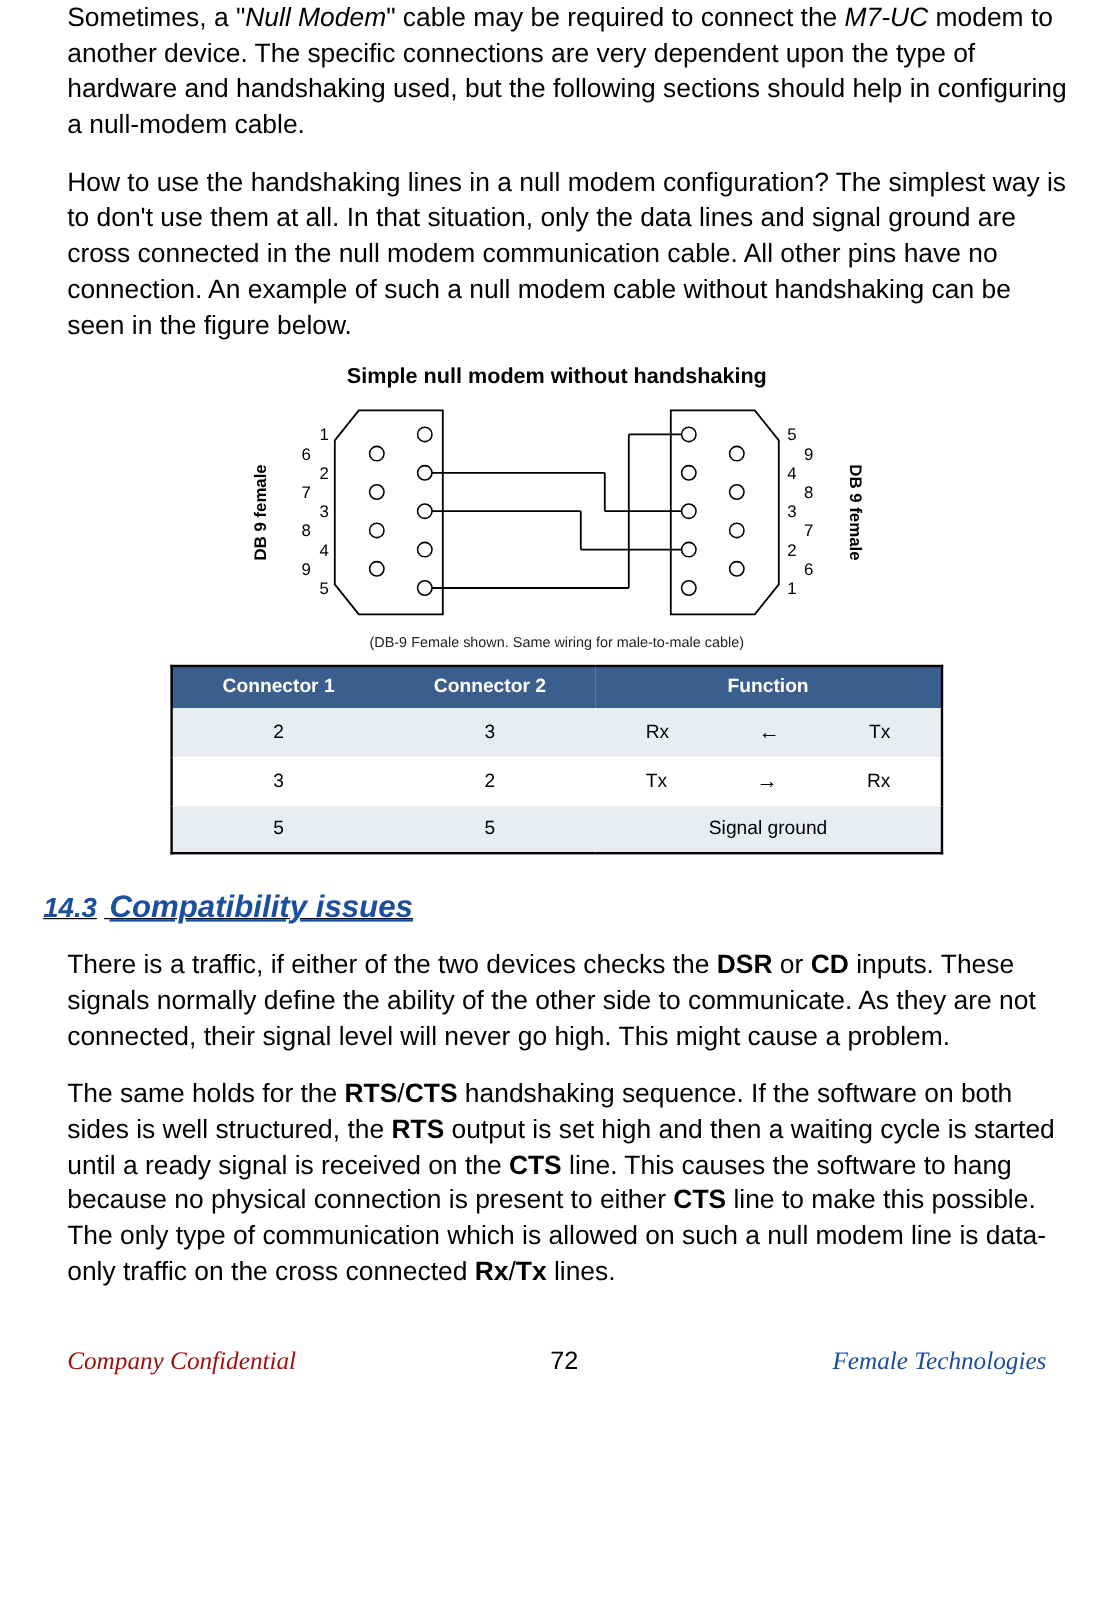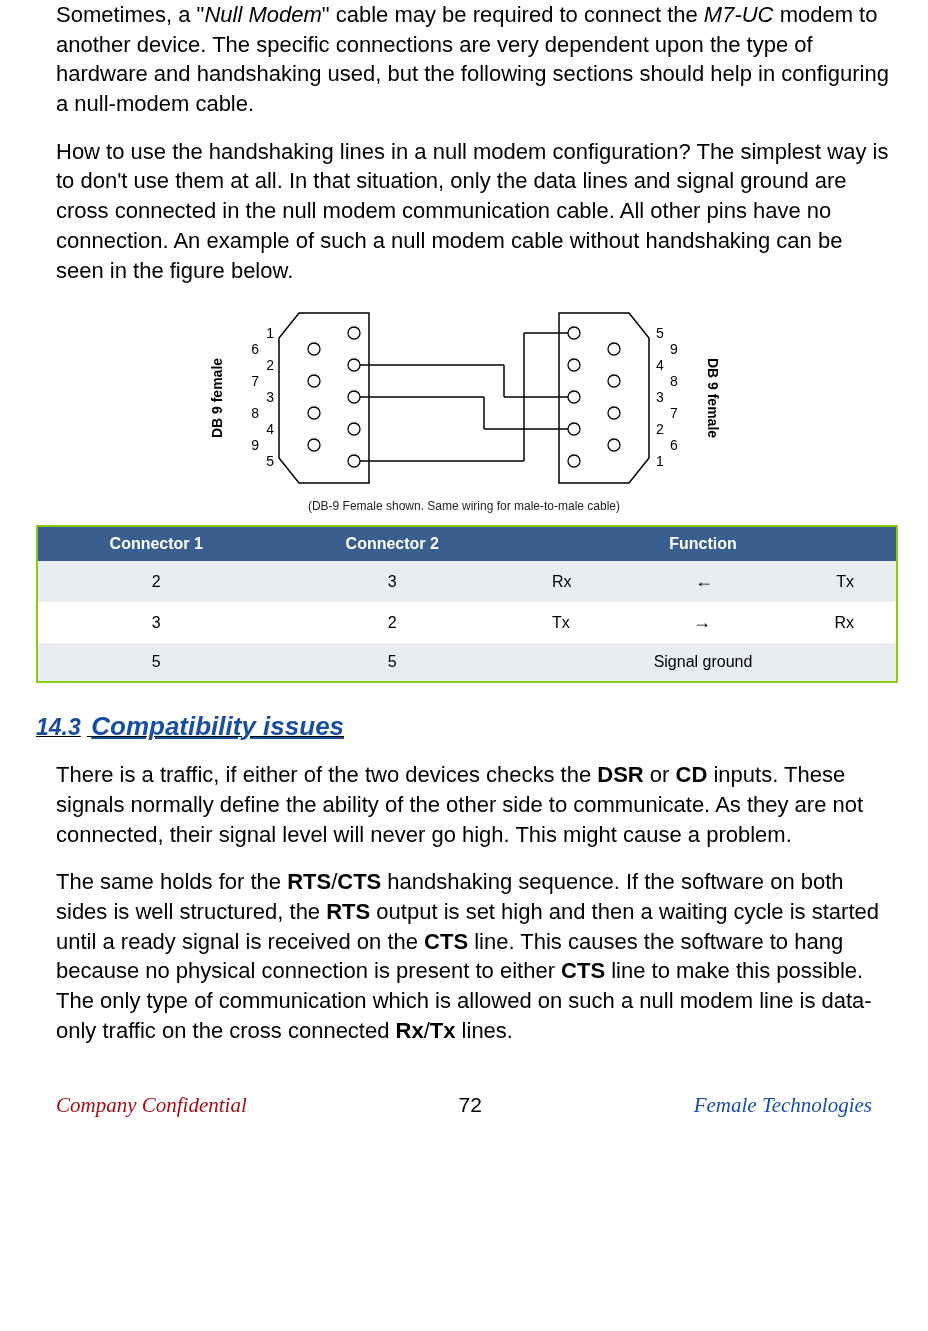--- a/index.html
+++ b/index.html
@@ -57,23 +57,23 @@
     margin-bottom: 6px;
   }
   .diagram-wrap {
     display: flex;
     justify-content: center;
     margin-top: 8px;
   }
   .pin-table {
     border-collapse: collapse;
     margin: 12px auto 28px auto;
-    width: 862px;
+    width: 644px;
     font-size: 16px;
-    border: 2px solid #84cc16;
+    border: 2px solid #000000;
   }
   .pin-table th {
     background: #3a5f8f;
     color: #fff;
     font-weight: bold;
     padding: 8px 10px;
     text-align: center;
   }
   .pin-table td {
     padding: 10px 12px;
@@ -134,20 +134,21 @@
 
 <div class="page">
 
 
   <p class="body-text">
     <span>Sometimes, a "</span><i>Null Modem</i><span>" cable may be required to connect the </span><i>M7-UC</i><span> modem to another device.  The specific connections are very dependent upon the type of hardware and handshaking used, but the following sections should help in configuring a null-modem cable.</span>
   </p>
 
   <p class="body-text">How to use the handshaking lines in a null modem configuration? The simplest way is to don't use them at all. In that situation, only the data lines and signal ground are cross connected in the null modem communication cable. All other pins have no connection. An example of such a null modem cable without handshaking can be seen in the figure below.</p>
 
+  <div class="fig-title">Simple null modem without handshaking</div>
 
   <div class="diagram-wrap">
     <svg width="520" height="190">
 
       <text x="18" y="95" class="side-label" text-anchor="middle" transform="rotate(-90 18 95)">DB 9 female</text>
 
       <text x="504" y="95" class="side-label" text-anchor="middle" transform="rotate(90 504 95)">DB 9 female</text>
 
       <polygon class="connector" points="95,10 165,10 165,180 95,180 75,155 75,35"></polygon>
 

